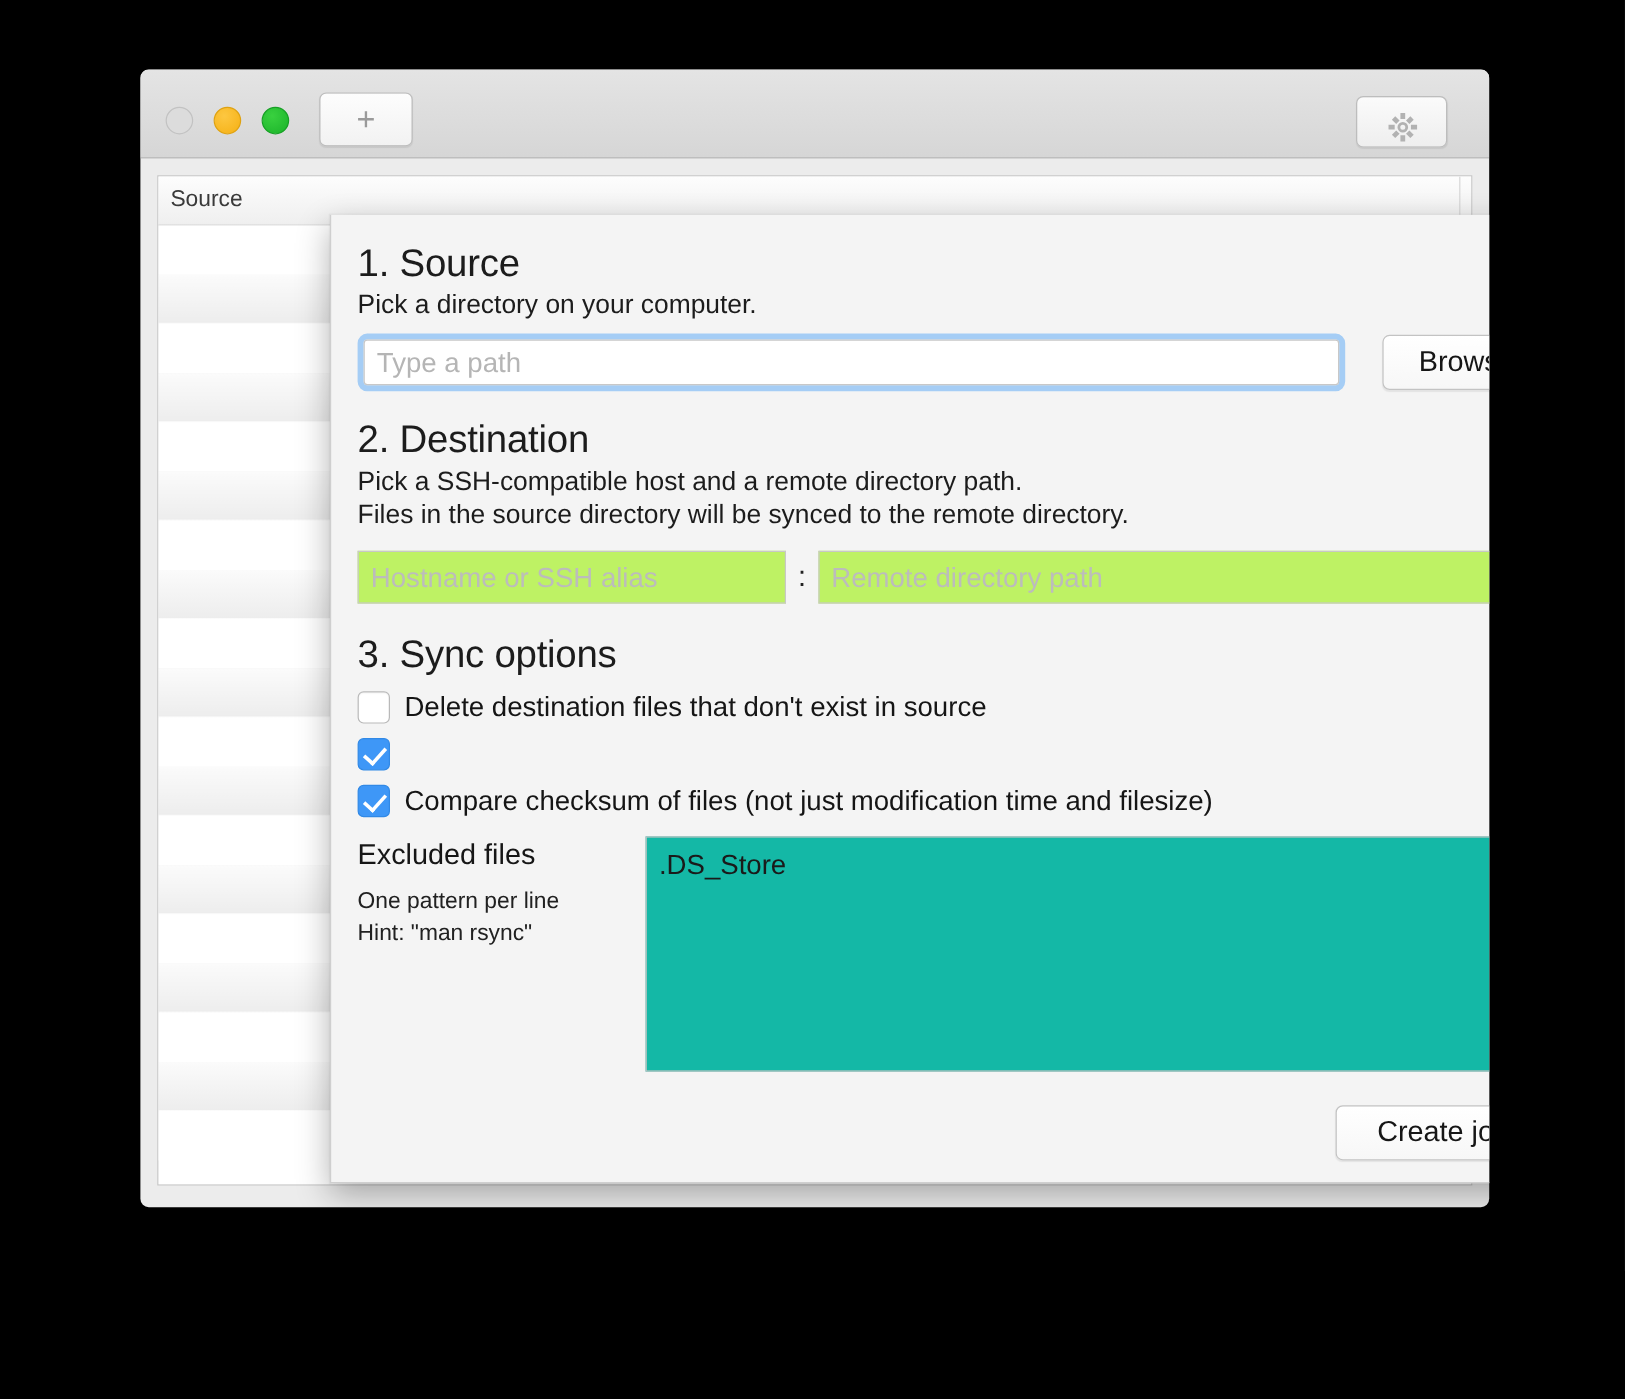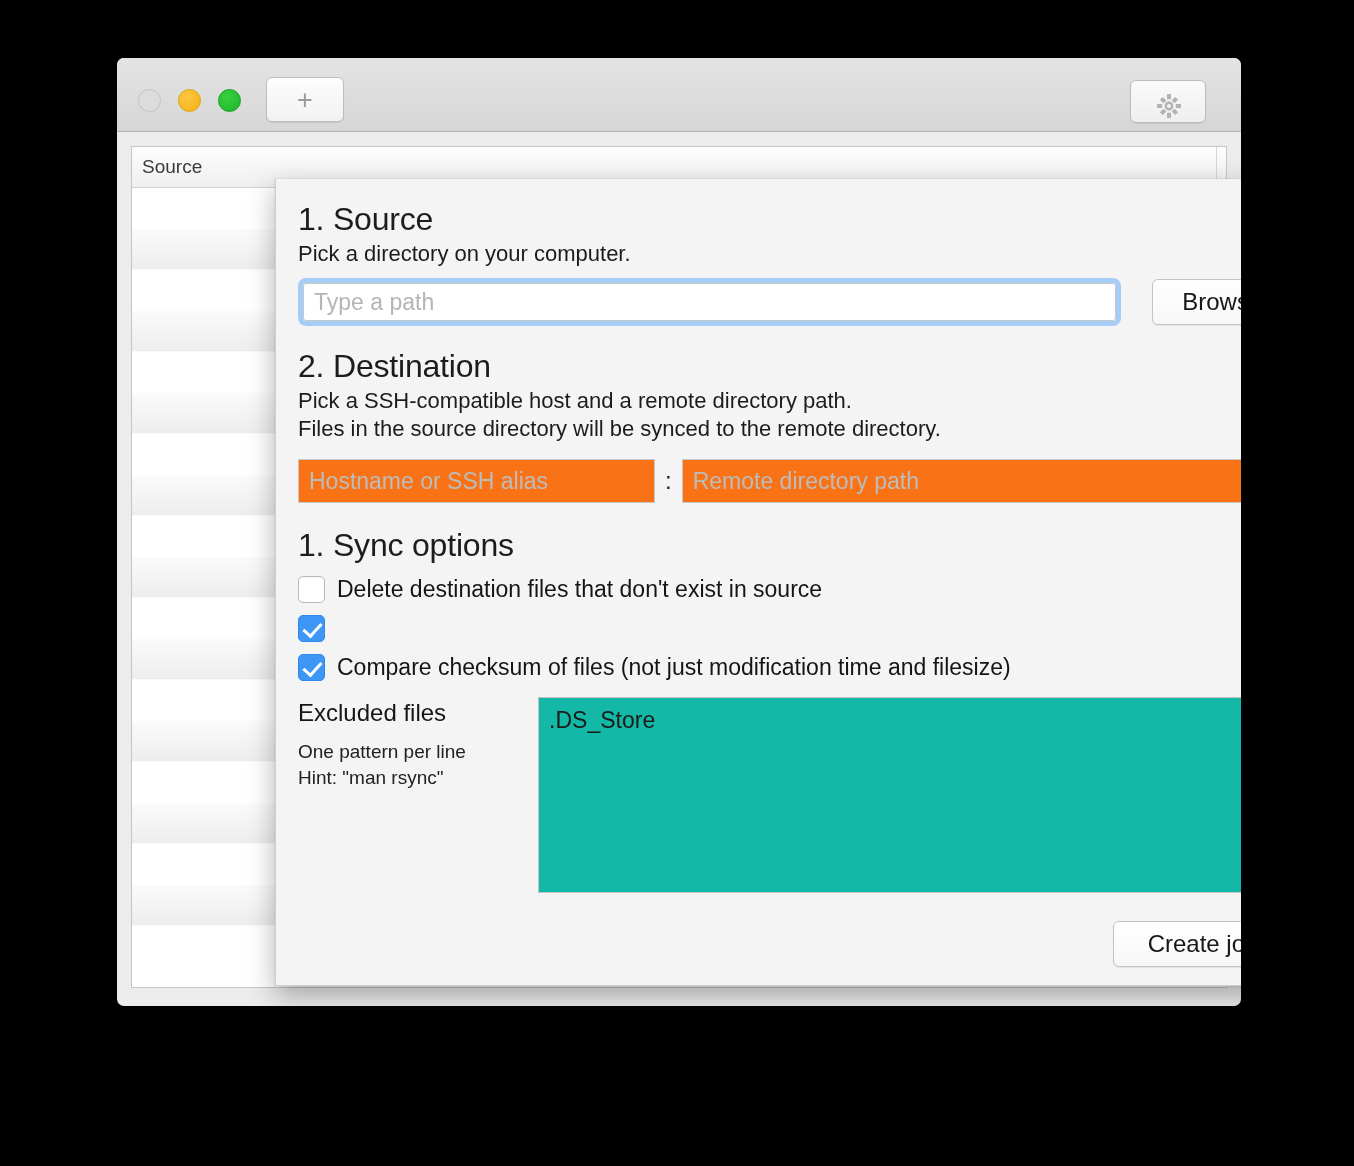--- a/index.html
+++ b/index.html
@@ -174,21 +174,21 @@
 
   
   #dest-row {
     display: flex;
     align-items: center;
     margin-top: 16px;
     margin-bottom: 24px;
   }
   .text-input {
     border: 1px solid #c8c8c8;
-    background: #f97316;
+    background: #bef264;
     font-size: 23px;
     color: #222;
     padding: 0 10px;
     height: 44px;
     outline: none;
     font-family: "Liberation Sans", sans-serif;
   }
   .text-input::placeholder { color: #bcbcbc; }
   #host-input { width: 357px; }
   #colon-sep { font-size: 24px; color: #222; margin: 0 10px; }
@@ -323,21 +323,21 @@
     <h2 class="section-title">2. Destination</h2>
     <p class="section-desc">Pick a SSH-compatible host and a remote directory path.</p>
     <p class="section-desc">Files in the source directory will be synced to the remote directory.</p>
 
     <div id="dest-row">
       <input id="host-input" class="text-input" type="text" placeholder="Hostname or SSH alias" style="">
       <span id="colon-sep">:</span>
       <input id="remote-input" class="text-input" type="text" placeholder="Remote directory path" style="">
     </div>
 
-    <h2 class="section-title">1. Sync options</h2>
+    <h2 class="section-title">3. Sync options</h2>
 
     <div class="check-row">
       <span class="checkbox off"></span>
       <span class="check-label">Delete destination files that don't exist in source</span>
     </div>
     <div class="check-row">
       <span class="checkbox on"></span>
     </div>
     <div class="check-row">
       <span class="checkbox on"></span>

